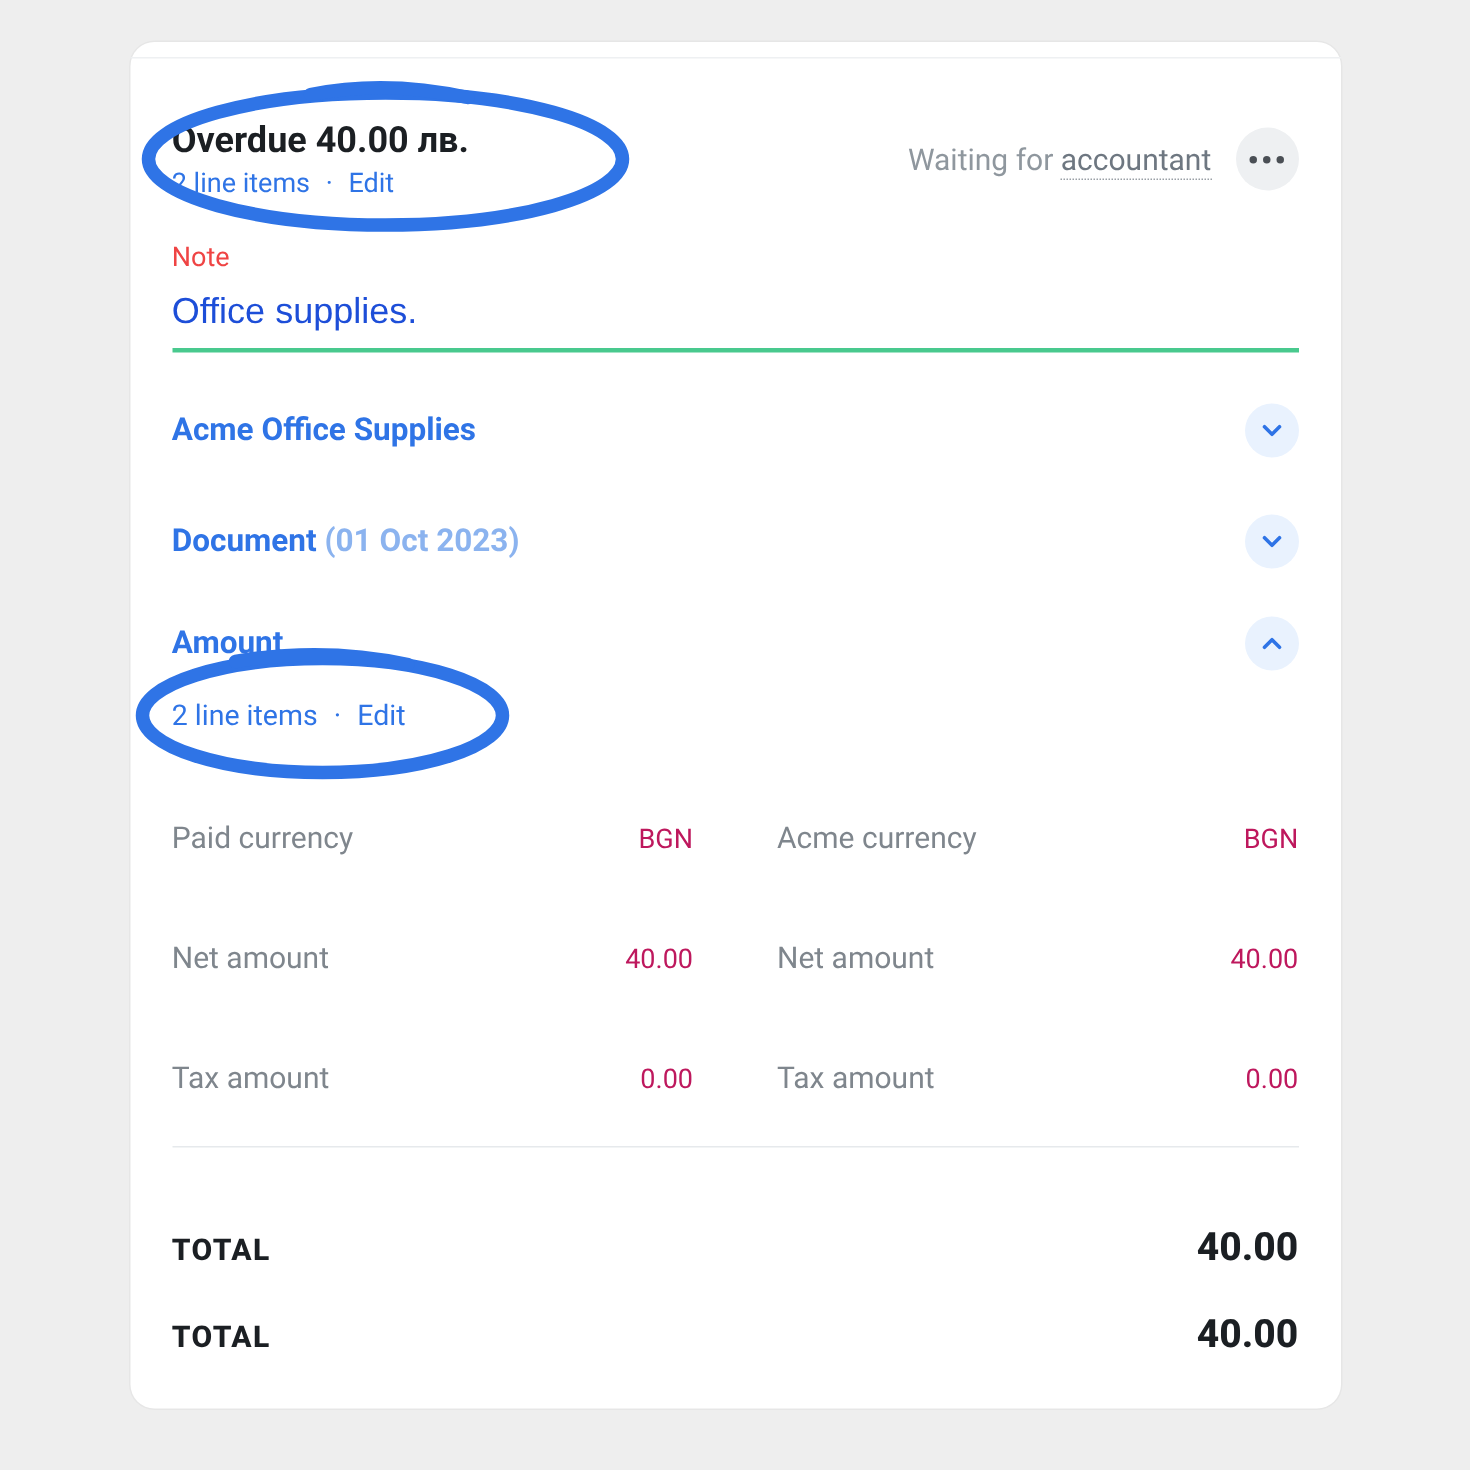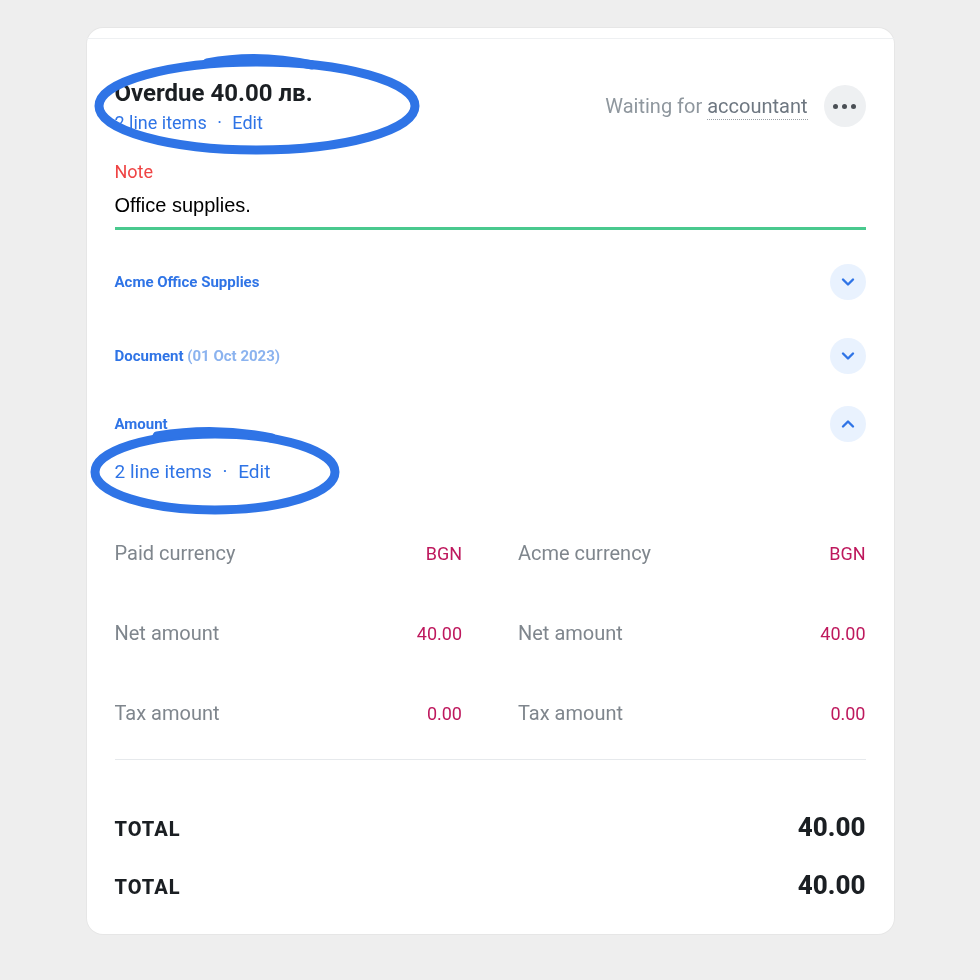--- a/index.html
+++ b/index.html
@@ -81,40 +81,40 @@
     pointer-events: none;
   }
 
   
   .note-block { padding: 18px 28px 6px 28px; }
   .note-label {
     font-size: 18px; color: #ef4444; margin-bottom: 8px;
   }
   .note-input {
     width: 100%;
-    font-size: 20px;
-    color: #000000;
+    font-size: 24px;
+    color: #1d4ed8;
     border: none;
     outline: none;
     padding: 4px 0 10px 0;
     border-bottom: 3px solid #49c98e;
     background: transparent;
   }
 
   
   .section {
     padding: 28px 28px 10px 28px;
   }
   .section .srow {
     display: flex;
     align-items: center;
     justify-content: space-between;
   }
   .stitle {
-    font-size: 15px;
+    font-size: 21px;
     font-weight: 700;
     color: #2f74e6;
   }
   .stitle .paren { color: #8bb3ef; font-weight: 700; }
   .chev-btn {
     width: 36px; height: 36px;
     border-radius: 50%;
     background: #e9f2fe;
     display: flex; align-items: center; justify-content: center;
     cursor: pointer;

